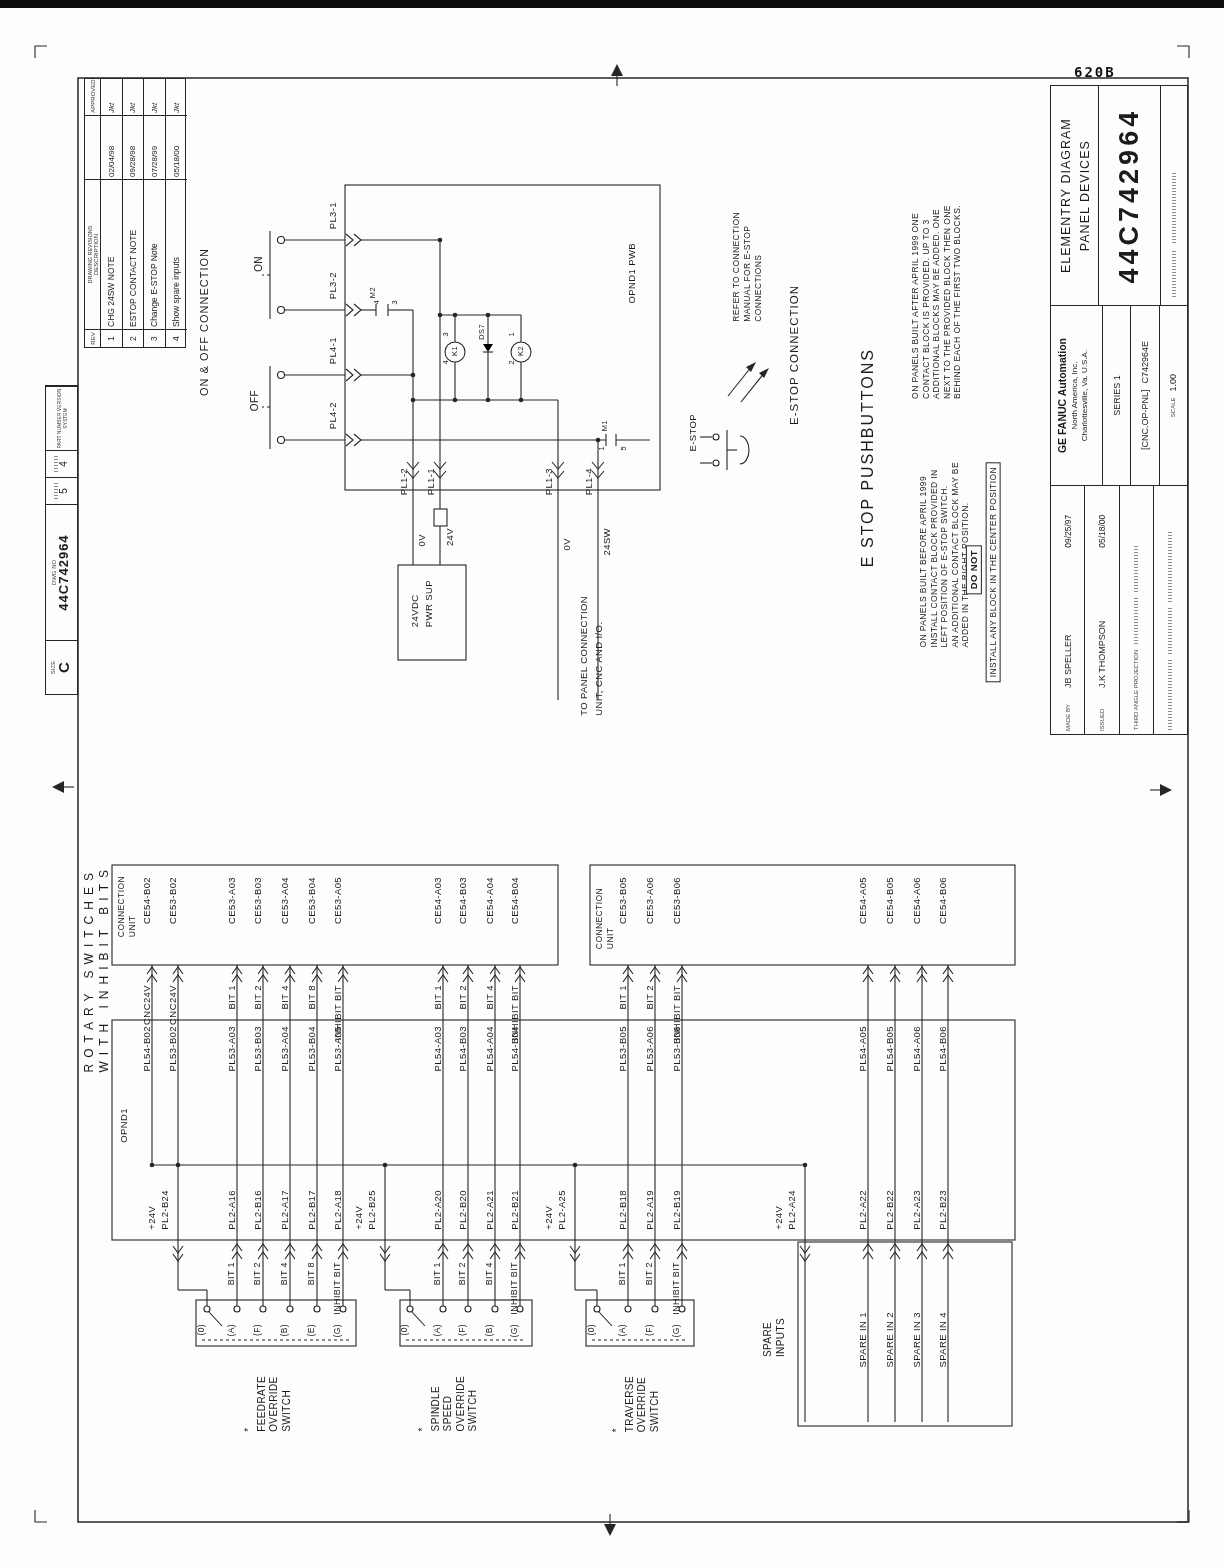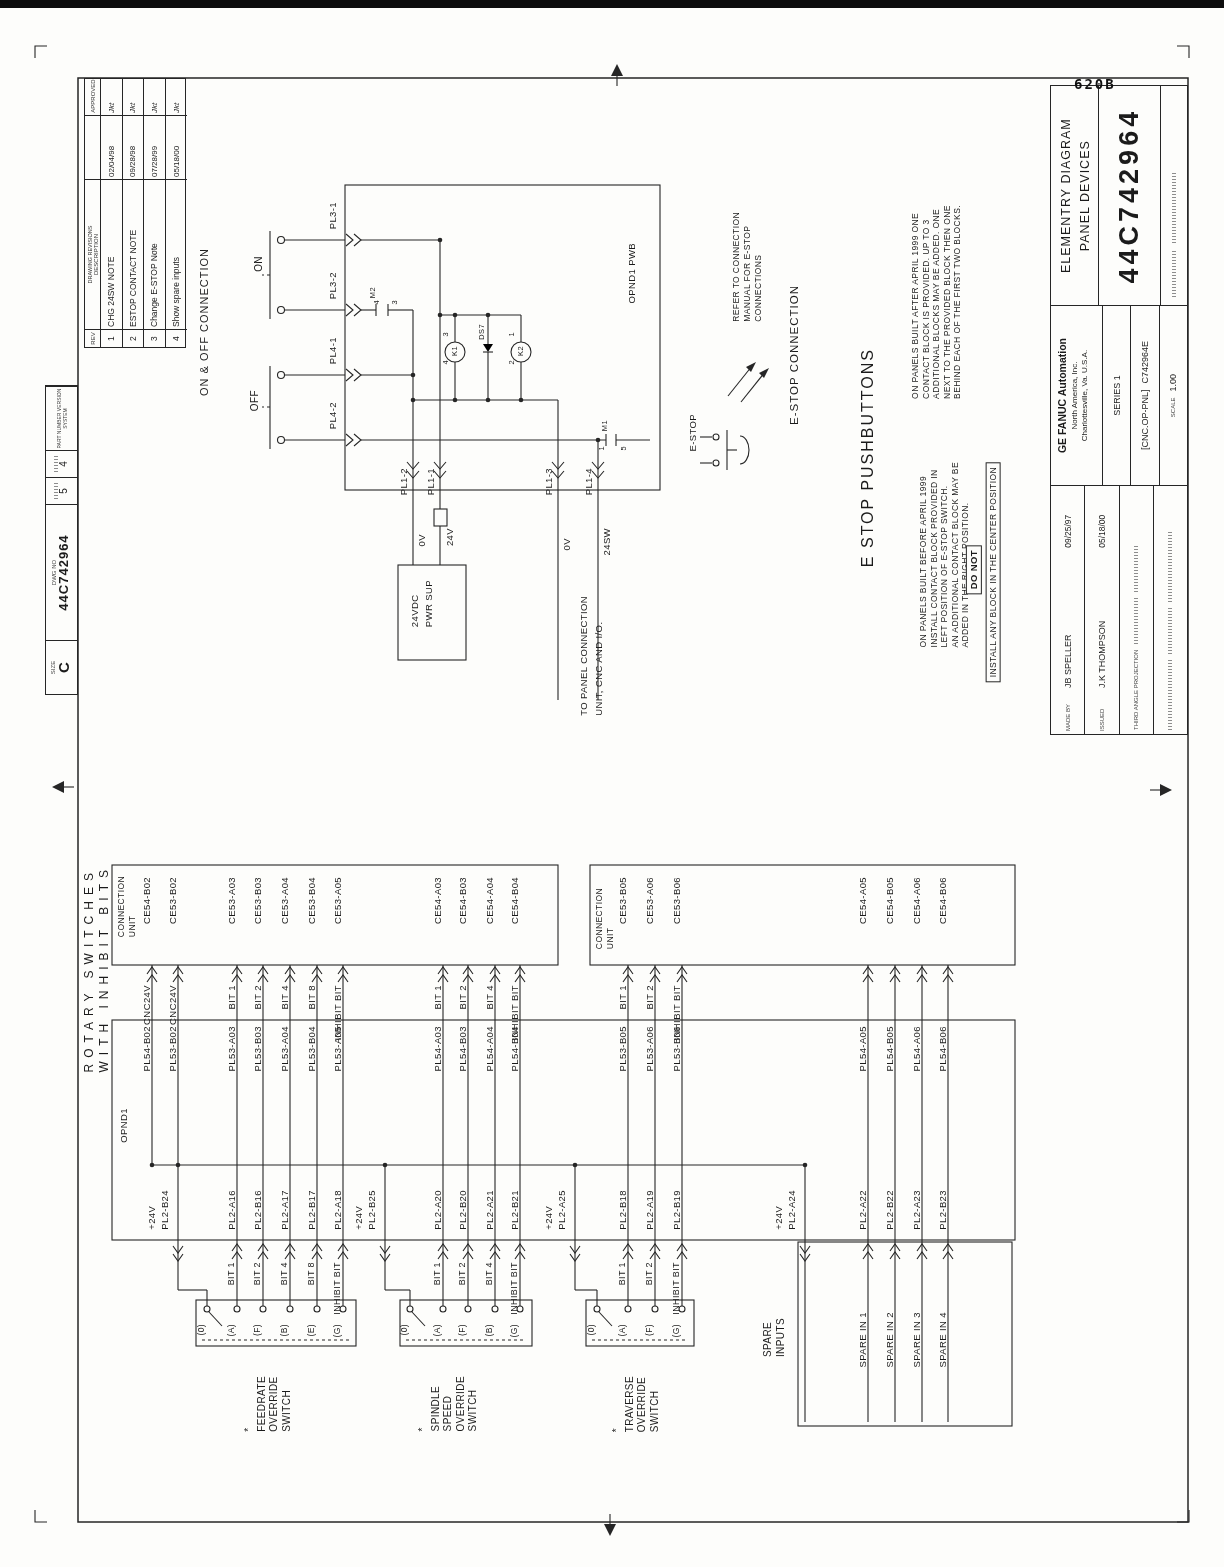--- a/index.html
+++ b/index.html
@@ -51,21 +51,21 @@
   .co1{font-size:10.5px;font-weight:bold}
   .co2{font-size:8px}
   .tb-row{display:flex;align-items:center;justify-content:center;border-bottom:1px solid #262626;flex:1;font-size:9px;gap:6px;overflow:hidden}
   .tb-mid .tb-row:last-child{border-bottom:none}
   .tb-right{width:220px;display:flex;flex-direction:column}
   .tb-title{height:48px;text-align:center;border-bottom:1px solid #262626;font-size:12.5px;letter-spacing:1px;padding-top:6px;line-height:1.5}
   .tb-num{height:62px;display:flex;align-items:center;justify-content:center;font-size:27px;letter-spacing:4px;font-weight:bold;border-bottom:1px solid #262626}
   .tb-foot{flex:1;display:flex;align-items:center;gap:8px;padding:0 8px}
   .scrib{background:repeating-linear-gradient(90deg,#8d8d8d 0 1px,transparent 1px 3px);height:4px;width:46px}
   .scrib.w{width:70px}
-  #stamp{position:absolute;left:1074px;top:76px;font-family:"DejaVu Sans Mono",monospace;font-weight:bold;font-size:14px;letter-spacing:2px;color:#111}
+  #stamp{position:absolute;left:1074px;top:64px;font-family:"DejaVu Sans Mono",monospace;font-weight:bold;font-size:14px;letter-spacing:2px;color:#111}
   .tinytxt{font-size:6px;color:#444}
 </style>
 </head>
 <body>
 
 <div id="page">
   <div id="topbar"></div>
 
   <svg id="wires" width="1224" height="1567">
 

